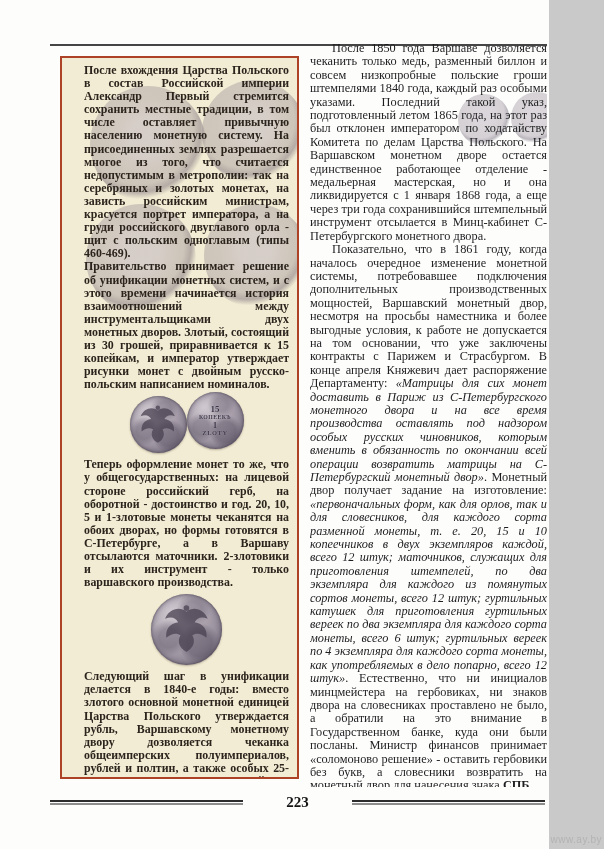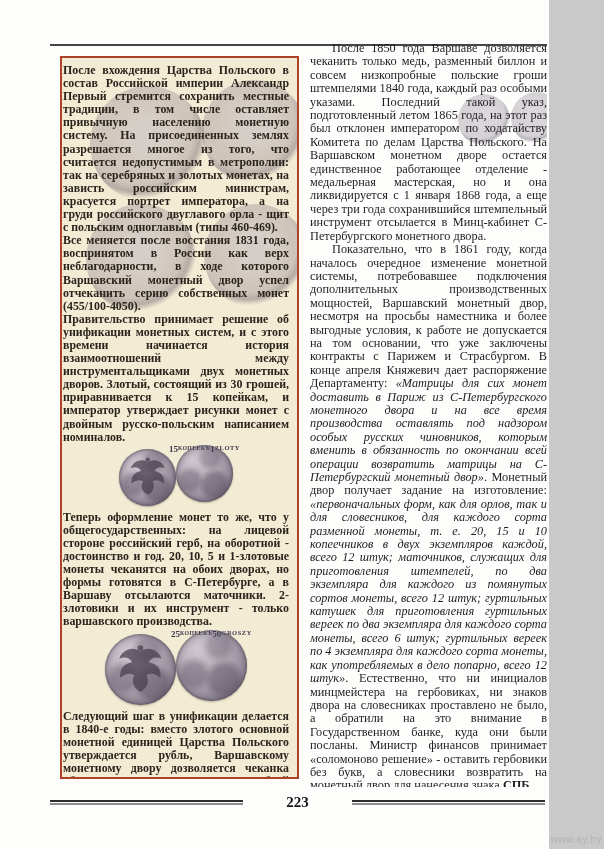--- a/index.html
+++ b/index.html
@@ -10,21 +10,21 @@
     -webkit-font-smoothing:antialiased;
   }
   .page{position:absolute;inset:0;}
   .top-rule{position:absolute;left:50px;top:44px;width:497px;height:2px;background:#454545;}
 
   
   .info-box{
     position:absolute;left:60px;top:56px;width:239px;height:723px;
     box-sizing:border-box;border:2px solid var(--box_border,#ae4226);
     background:var(--box_bg,#f3ecd4);
-    padding:6px 8px 6px 1px;overflow:hidden;
+    padding:6px 8px 6px 22px;overflow:hidden;
   }
   .info-box .txt{
     position:relative;z-index:2;
     font-size:11.9px;line-height:13.1px;font-weight:bold;color:#2b241d;
     text-align:justify;margin:0;
   }
   
   .ghost{
     position:absolute;border-radius:50%;z-index:1;pointer-events:none;
     background:
@@ -41,21 +41,21 @@
       radial-gradient(circle at 30% 26%, #cfc8d0 0%, #b6aeb8 32%, #9d94a1 62%, #837b89 86%, #6f6776 100%);
     box-shadow: inset 0 0 7px rgba(45,38,58,.55), inset 0 0 2px rgba(30,25,40,.6), 0 1px 2px rgba(60,50,40,.35);
   }
   .coin::before{content:"";position:absolute;inset:0;border-radius:50%;
     background:
       radial-gradient(circle at 68% 70%, rgba(62,54,72,.35) 0 18%, transparent 30%),
       radial-gradient(circle at 25% 62%, rgba(62,54,72,.30) 0 14%, transparent 26%),
       radial-gradient(circle at 60% 22%, rgba(62,54,72,.25) 0 12%, transparent 24%);
   }
   .coin svg{position:absolute;inset:10%;width:80%;height:80%;opacity:.75;}
-  .coin-rev{display:flex;flex-direction:row;justify-content:center;text-align:center;}
+  .coin-rev{display:flex;flex-direction:column;justify-content:center;align-items:center;text-align:center;}
   .coin-rev .l{position:relative;z-index:2;color:#3d3647;font-weight:bold;line-height:1.05;
     text-shadow:0 0 1px rgba(240,238,245,.5);}
   .l.num{font-size:9px;}
   .l.word{font-size:5.8px;letter-spacing:.4px;}
   .l.word-lat{font-size:6.4px;letter-spacing:.6px;}
   .coin.small{width:57px;height:57px;}
   .coin.big{width:71px;height:71px;}
   .lift{transform:translateY(-4px);}
 
   
@@ -88,21 +88,20 @@
   <div class="top-rule"></div>
 
   <div class="info-box">
 
     <div class="ghost" style="left:28px;top:28px;width:116px;height:116px;"></div>
     <div class="ghost" style="left:140px;top:22px;width:104px;height:104px;"></div>
     <div class="ghost" style="left:24px;top:146px;width:110px;height:110px;"></div>
     <div class="ghost" style="left:142px;top:146px;width:104px;height:104px;"></div>
 
     <p class="txt">После вхождения Царства Польского в состав Российской империи Александр Первый стремится сохранить местные традиции, в том числе оставляет привычную населению монетную систему. На присоединенных землях разрешается многое из того, что считается недопустимым в метрополии: так на серебряных и золотых монетах, на зависть российским министрам, красуется портрет императора, а на груди российского двуглавого орла - щит с польским одноглавым (типы 460-469).</p>
-    <p class="txt">Все меняется после восстания 1831 года, воспринятом в России как верх неблагодарности, в ходе которого Варшавский монетный двор успел отчеканить серию собственных монет (455/100-4050).</p>
     <p class="txt">Правительство принимает решение об унификации монетных систем, и с этого времени начинается история взаимоотношений между инструментальщиками двух монетных дворов. Злотый, состоящий из 30 грошей, приравнивается к 15 копейкам, и император утверждает рисунки монет с двойным русско-польским написанием номиналов.</p>
 
     <div class="coin-row">
       <div class="coin small">
         <svg viewBox="0 0 48 48">
           <path fill="#494150" d="M24 9 C18 4 9 7 6 15 C11 13 15 14 17 18 C10 19 6 24 7 31 C12 27 16 27 19 29 C16 34 18 40 24 43 C30 40 32 34 29 29 C32 27 36 27 41 31 C42 24 38 19 31 18 C33 14 37 13 42 15 C39 7 30 4 24 9 Z"></path>
           <circle fill="#494150" cx="24" cy="6" r="2.4"></circle>
         </svg>
       </div>
       <div class="coin small coin-rev lift">
@@ -114,26 +113,20 @@
     </div>
 
     <p class="txt">Теперь оформление монет то же, что у общегосударственных: на лицевой стороне российский герб, на оборотной - достоинство и год. 20, 10, 5 и 1-злотовые монеты чеканятся на обоих дворах, но формы готовятся в С-Петербурге, а в Варшаву отсылаются маточники. 2-злотовики и их инструмент - только варшавского производства.</p>
 
     <div class="coin-row">
       <div class="coin big">
         <svg viewBox="0 0 48 48">
           <path fill="#494150" d="M24 9 C18 4 9 7 6 15 C11 13 15 14 17 18 C10 19 6 24 7 31 C12 27 16 27 19 29 C16 34 18 40 24 43 C30 40 32 34 29 29 C32 27 36 27 41 31 C42 24 38 19 31 18 C33 14 37 13 42 15 C39 7 30 4 24 9 Z"></path>
           <circle fill="#494150" cx="24" cy="6" r="2.4"></circle>
         </svg>
-      </div>
-      <div class="coin big coin-rev lift">
-        <span class="l num">25</span>
-        <span class="l word">КОПЕЕКЪ</span>
-        <span class="l num">50</span>
-        <span class="l word-lat">GROSZY</span>
       </div>
     </div>
 
     <p class="txt">Следующий шаг в унификации делается в 1840-е годы: вместо злотого основной монетной единицей Царства Польского утверждается рубль, Варшавскому монетному двору дозволяется чеканка общеимперских полуимпериалов, рублей и полтин, а также особых 25- и 20-копеечников с двойным написанием номиналов - в копейках и в грошах (479-480).</p>
   </div>
 
   <div class="right-col">
     <div class="ghost" style="left:148px;top:52px;width:52px;height:52px;"></div>
     <div class="ghost" style="left:201px;top:50px;width:52px;height:52px;"></div>
 

